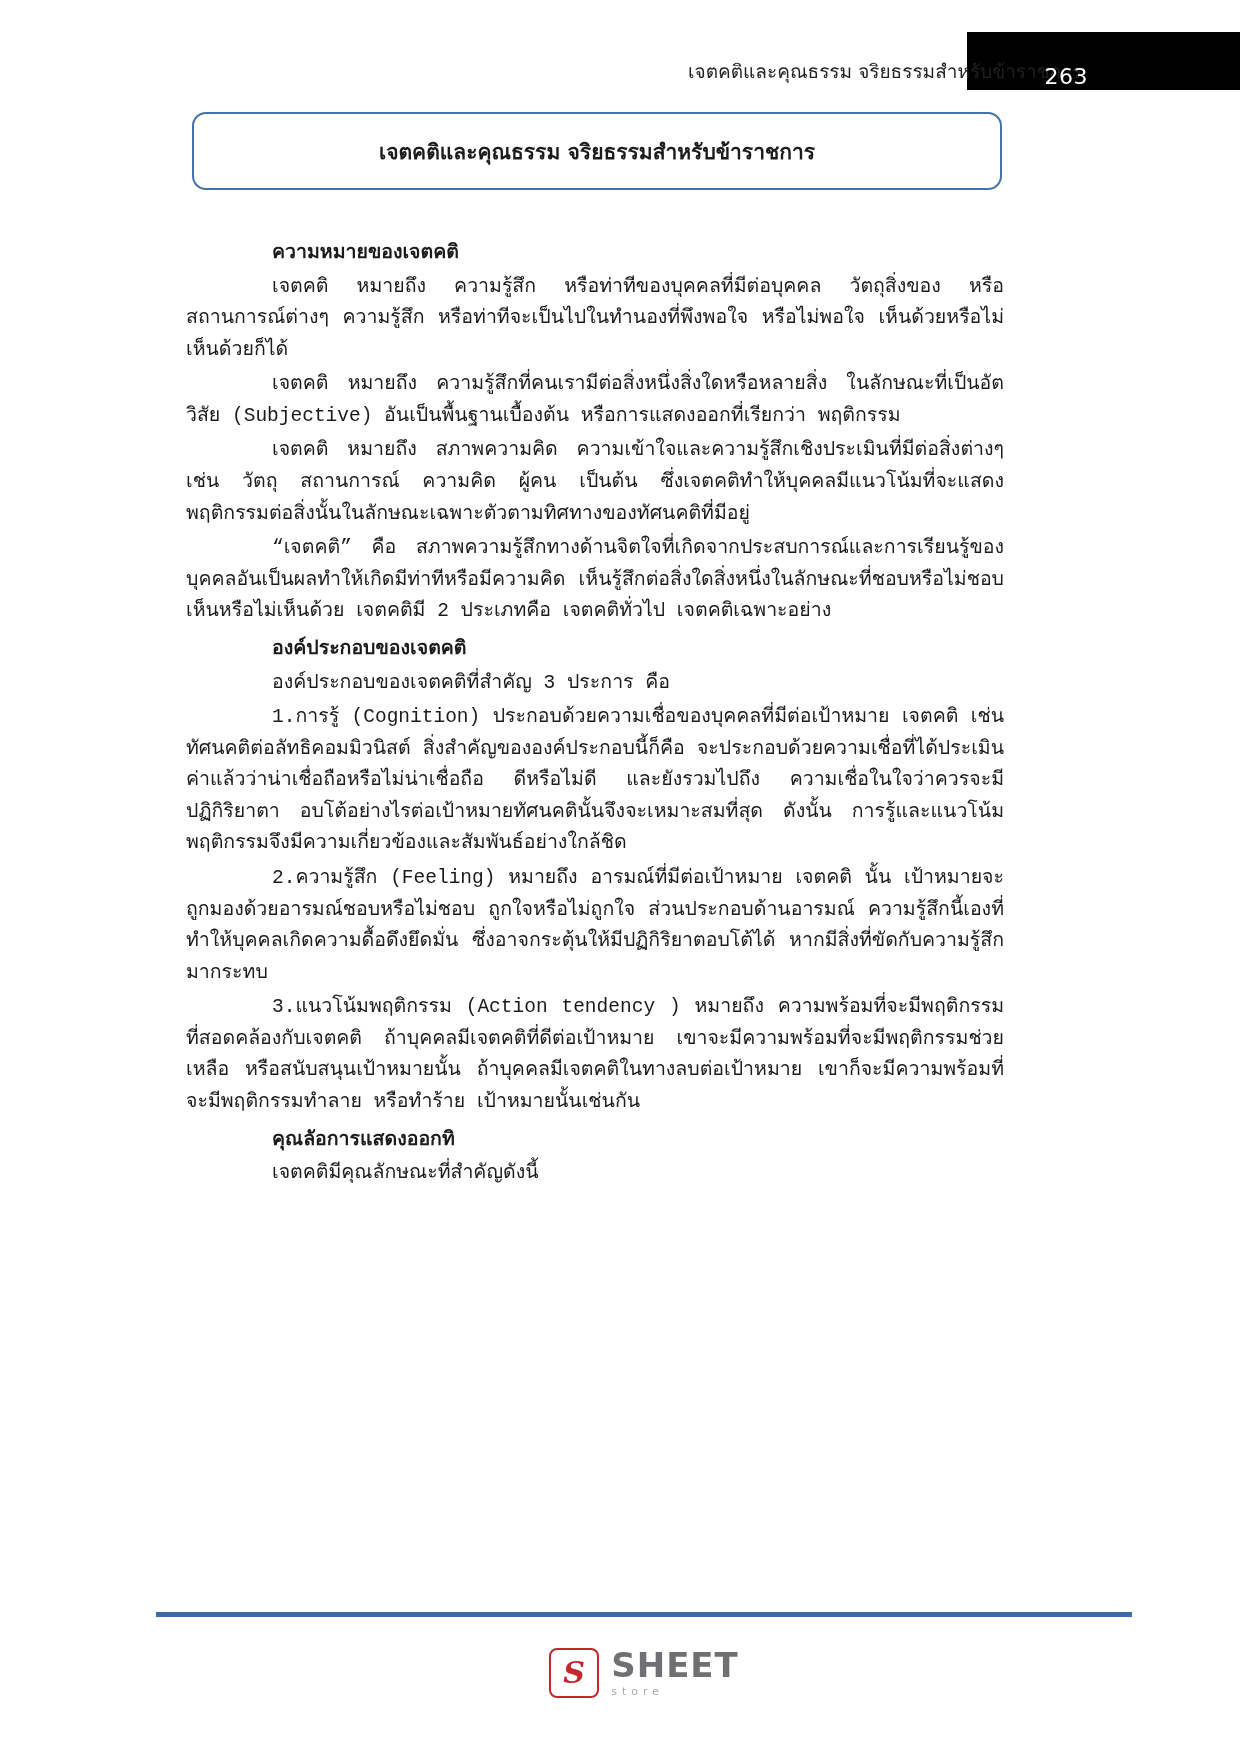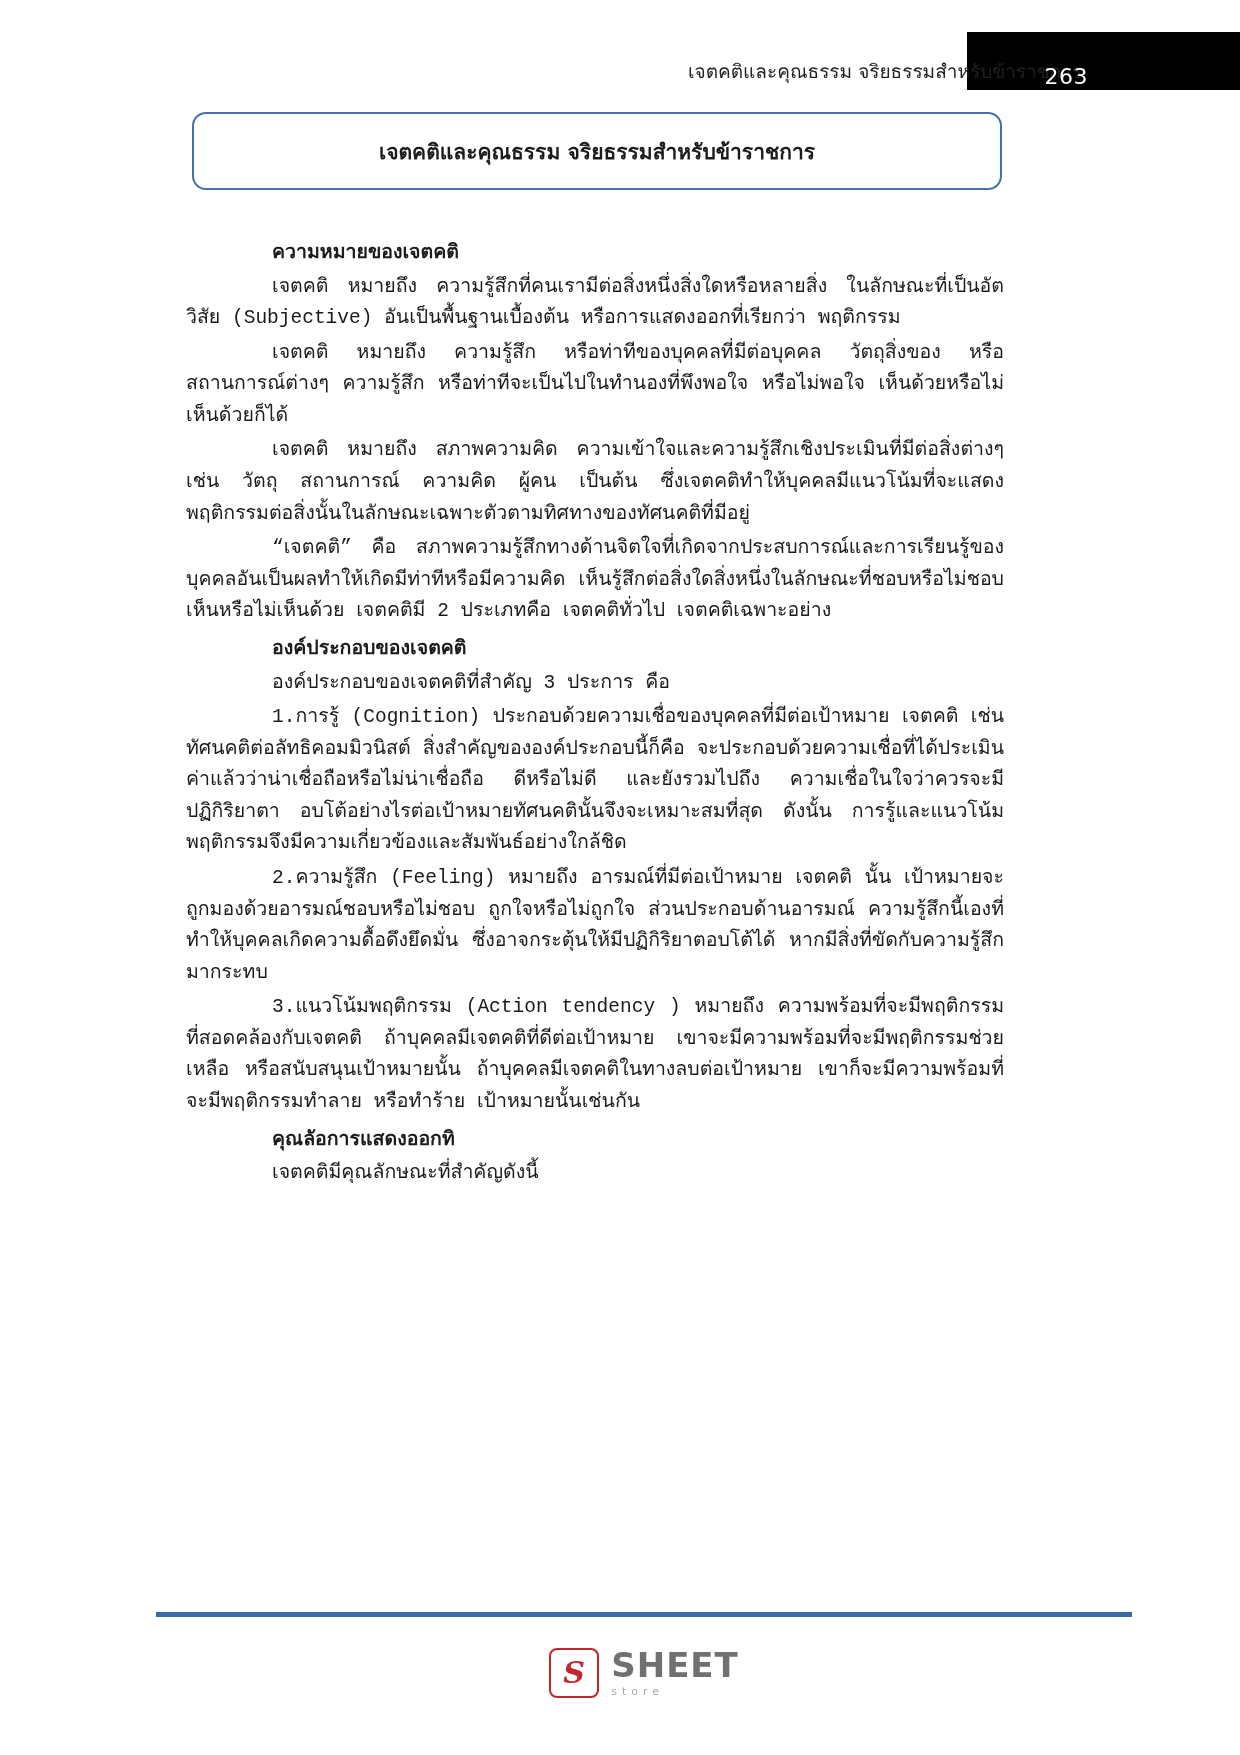--- a/index.html
+++ b/index.html
@@ -172,22 +172,22 @@
     <div class="header-text">เจตคติและคุณธรรม จริยธรรมสำหรับข้าราชการ</div>
     <div class="page-number">263</div>
   </div>
 
   <div class="title-box">
     <div class="title-text">เจตคติและคุณธรรม จริยธรรมสำหรับข้าราชการ</div>
   </div>
 
   <div class="content">
     <p class="heading">ความหมายของเจตคติ</p>
+    <p class="indent">เจตคติ หมายถึง ความรู้สึก หรือท่าทีของบุคคลที่มีต่อบุคคล วัตถุสิ่งของ หรือสถานการณ์ต่างๆ ความรู้สึก หรือท่าทีจะเป็นไปในทำนองที่พึงพอใจ หรือไม่พอใจ เห็นด้วยหรือไม่เห็นด้วยก็ได้</p>
     <p class="indent">เจตคติ หมายถึง ความรู้สึกที่คนเรามีต่อสิ่งหนึ่งสิ่งใดหรือหลายสิ่ง ในลักษณะที่เป็นอัตวิสัย (Subjective) อันเป็นพื้นฐานเบื้องต้น หรือการแสดงออกที่เรียกว่า พฤติกรรม</p>
-    <p class="indent">เจตคติ หมายถึง ความรู้สึก หรือท่าทีของบุคคลที่มีต่อบุคคล วัตถุสิ่งของ หรือสถานการณ์ต่างๆ ความรู้สึก หรือท่าทีจะเป็นไปในทำนองที่พึงพอใจ หรือไม่พอใจ เห็นด้วยหรือไม่เห็นด้วยก็ได้</p>
     <p class="indent">เจตคติ หมายถึง สภาพความคิด ความเข้าใจและความรู้สึกเชิงประเมินที่มีต่อสิ่งต่างๆ เช่น วัตถุ สถานการณ์ ความคิด ผู้คน เป็นต้น ซึ่งเจตคติทำให้บุคคลมีแนวโน้มที่จะแสดงพฤติกรรมต่อสิ่งนั้นในลักษณะเฉพาะตัวตามทิศทางของทัศนคติที่มีอยู่</p>
     <p class="indent">“เจตคติ” คือ สภาพความรู้สึกทางด้านจิตใจที่เกิดจากประสบการณ์และการเรียนรู้ของบุคคลอันเป็นผลทำให้เกิดมีท่าทีหรือมีความคิด เห็นรู้สึกต่อสิ่งใดสิ่งหนึ่งในลักษณะที่ชอบหรือไม่ชอบ เห็นหรือไม่เห็นด้วย เจตคติมี 2 ประเภทคือ เจตคติทั่วไป เจตคติเฉพาะอย่าง</p>
     <p class="heading">องค์ประกอบของเจตคติ</p>
     <p class="indent">องค์ประกอบของเจตคติที่สำคัญ 3 ประการ คือ</p>
     <p class="indent">1.การรู้ (Cognition) ประกอบด้วยความเชื่อของบุคคลที่มีต่อเป้าหมาย เจตคติ เช่น ทัศนคติต่อลัทธิคอมมิวนิสต์ สิ่งสำคัญขององค์ประกอบนี้ก็คือ จะประกอบด้วยความเชื่อที่ได้ประเมินค่าแล้วว่าน่าเชื่อถือหรือไม่น่าเชื่อถือ ดีหรือไม่ดี และยังรวมไปถึง ความเชื่อในใจว่าควรจะมีปฏิกิริยาตา อบโต้อย่างไรต่อเป้าหมายทัศนคตินั้นจึงจะเหมาะสมที่สุด ดังนั้น การรู้และแนวโน้มพฤติกรรมจึงมีความเกี่ยวข้องและสัมพันธ์อย่างใกล้ชิด</p>
     <p class="indent">2.ความรู้สึก (Feeling) หมายถึง อารมณ์ที่มีต่อเป้าหมาย เจตคติ นั้น เป้าหมายจะถูกมองด้วยอารมณ์ชอบหรือไม่ชอบ ถูกใจหรือไม่ถูกใจ ส่วนประกอบด้านอารมณ์ ความรู้สึกนี้เองที่ทำให้บุคคลเกิดความดื้อดึงยึดมั่น ซึ่งอาจกระตุ้นให้มีปฏิกิริยาตอบโต้ได้ หากมีสิ่งที่ขัดกับความรู้สึกมากระทบ</p>
     <p class="indent">3.แนวโน้มพฤติกรรม (Action tendency ) หมายถึง ความพร้อมที่จะมีพฤติกรรมที่สอดคล้องกับเจตคติ ถ้าบุคคลมีเจตคติที่ดีต่อเป้าหมาย เขาจะมีความพร้อมที่จะมีพฤติกรรมช่วยเหลือ หรือสนับสนุนเป้าหมายนั้น ถ้าบุคคลมีเจตคติในทางลบต่อเป้าหมาย เขาก็จะมีความพร้อมที่จะมีพฤติกรรมทำลาย หรือทำร้าย เป้าหมายนั้นเช่นกัน</p>
     <p class="heading">คุณลัอการแสดงออกทิ</p>
     <p class="indent">เจตคติมีคุณลักษณะที่สำคัญดังนี้</p>
   </div>

